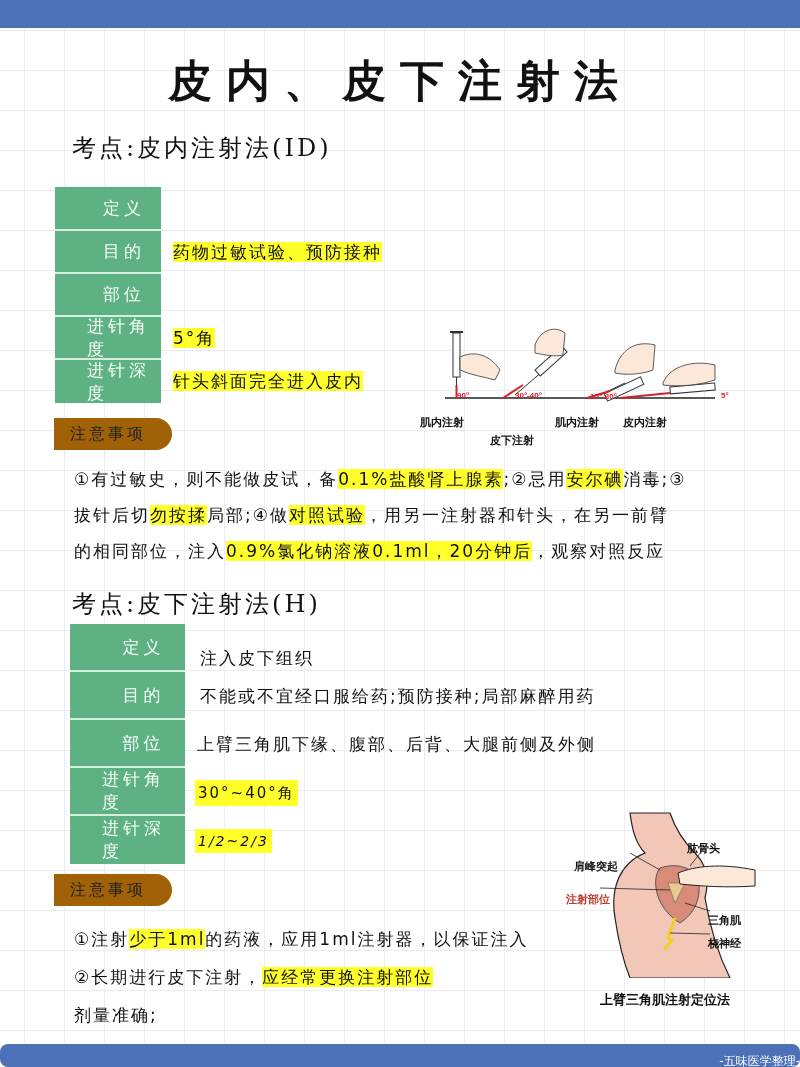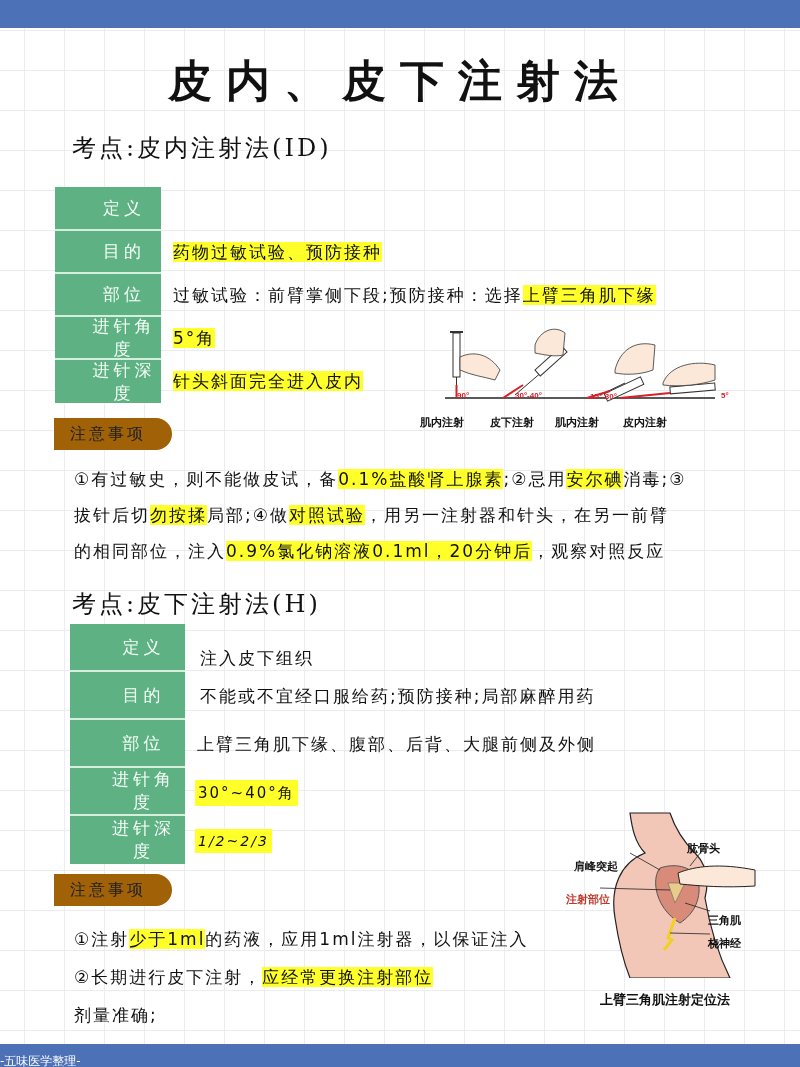--- a/index.html
+++ b/index.html
@@ -10,30 +10,30 @@
     color: #111;
     background-color: #ffffff;
     background-image:
       linear-gradient(to right, #ececec 1px, transparent 1px),
       linear-gradient(to bottom, #ececec 1px, transparent 1px);
     background-size: 40px 40px;
     background-position: 24px 30px;
   }
   .top-bar { position: absolute; left: 0; top: 0; width: 800px; height: 28px; background: #4d71b7; }
   .bottom-bar { position: absolute; left: 0; top: 1044px; width: 800px; height: 23px; background: #4d71b7;
-    color: #fff; font-size: 12px; text-align: left; line-height: 34px; overflow: hidden; }
+    color: #fff; font-size: 12px; text-align: right; line-height: 34px; overflow: hidden; border-radius: 8px; }
 
   .title { position: absolute; left: 0; top: 52px; width: 800px; text-align: center;
     font-size: 44px; font-weight: bold; letter-spacing: 14px; font-family: "DejaVu Serif", serif; }
 
   .section-title { position: absolute; font-size: 24px; letter-spacing: 3px; font-family: "DejaVu Serif", serif; }
 
   .table { position: absolute; }
   .row { position: relative; display: flex; align-items: center; }
-  .row .label { background: #5eb183; color: #f6fff8; text-align: center; font-size: 17px; letter-spacing: 4px;
+  .row .label { background: #5eb183; color: #f6fff8; font-size: 17px; letter-spacing: 4px;
     display: flex; align-items: center; justify-content: center; border-bottom: 2px solid #d6eede; padding-left: 32px; }
   .row:last-child .label { border-bottom: none; }
   .row .value { font-size: 17px; letter-spacing: 2px; white-space: nowrap; padding-left: 12px; }
 
   .hl { background: #ffff2a; }
 
   .pill { position: absolute; height: 32px; background: #a16207; color: #222; font-size: 16px; letter-spacing: 3px;
     border-radius: 0 18px 18px 0; padding-left: 16px; line-height: 32px; width: 118px; }
 
   .notes { position: absolute; font-size: 17px; letter-spacing: 2px; line-height: 36px; }
@@ -55,21 +55,20 @@
 <div class="table" style="left:55px;top:187px;">
   <div class="row" style="height:44px;">
     <div class="label" style="width:106px;height:44px;">定义</div>
   </div>
   <div class="row" style="height:43px;">
     <div class="label" style="width:106px;height:43px;">目的</div>
     <div class="value"><span class="hl">药物过敏试验、预防接种</span></div>
   </div>
   <div class="row" style="height:43px;">
     <div class="label" style="width:106px;height:43px;">部位</div>
-    <div class="value"><span>过敏试验：前臂掌侧下段;预防接种：选择</span><span class="hl">上臂三角肌下缘</span></div>
   </div>
   <div class="row" style="height:43px;">
     <div class="label" style="width:106px;height:43px;">进针角度</div>
     <div class="value"><span class="hl">5°角</span></div>
   </div>
   <div class="row" style="height:43px;">
     <div class="label" style="width:106px;height:43px;">进针深度</div>
     <div class="value"><span class="hl">针头斜面完全进入皮内</span></div>
   </div>
 </div>
@@ -96,21 +95,21 @@
 
     <rect x="255" y="60" width="45" height="7" fill="#fff" stroke="#333" stroke-width="1" transform="rotate(-5 277 63)"></rect>
     <path d="M248 58 C255 40 280 35 300 40 L300 55 C285 60 265 62 248 60 Z" fill="#fbe8d8" stroke="#333" stroke-width="0.8"></path>
     <line x1="205" y1="73" x2="255" y2="68" stroke="#d8202a" stroke-width="2"></line>
   </svg>
   <span class="angle" style="left:42px;top:66px;">90°</span>
   <span class="angle" style="left:100px;top:66px;">30°-40°</span>
   <span class="angle" style="left:175px;top:67px;">15°-30°</span>
   <span class="angle" style="left:306px;top:66px;">5°</span>
   <span class="fig-label" style="left:5px;top:82px;">肌内注射</span>
-  <span class="fig-label" style="left:75px;top:82px;">皮下注射</span>
+  <span class="fig-label" style="left:75px;top:100px;">皮下注射</span>
   <span class="fig-label" style="left:140px;top:82px;">肌内注射</span>
   <span class="fig-label" style="left:208px;top:82px;">皮内注射</span>
 </div>
 
 <div class="pill" style="left:54px;top:418px;">注意事项</div>
 
 <div class="notes" style="left:74px;top:461px;">
   <p><span>①有过敏史，则不能做皮试，备</span><span class="hl">0.1%盐酸肾上腺素</span><span>;②忌用</span><span class="hl">安尔碘</span><span>消毒;③</span></p>
   <p><span>拔针后切</span><span class="hl">勿按揉</span><span>局部;④做</span><span class="hl">对照试验</span><span>，用另一注射器和针头，在另一前臂</span></p>
   <p><span>的相同部位，注入</span><span class="hl">0.9%氯化钠溶液0.1ml，20分钟后</span><span>，观察对照反应</span></p>

